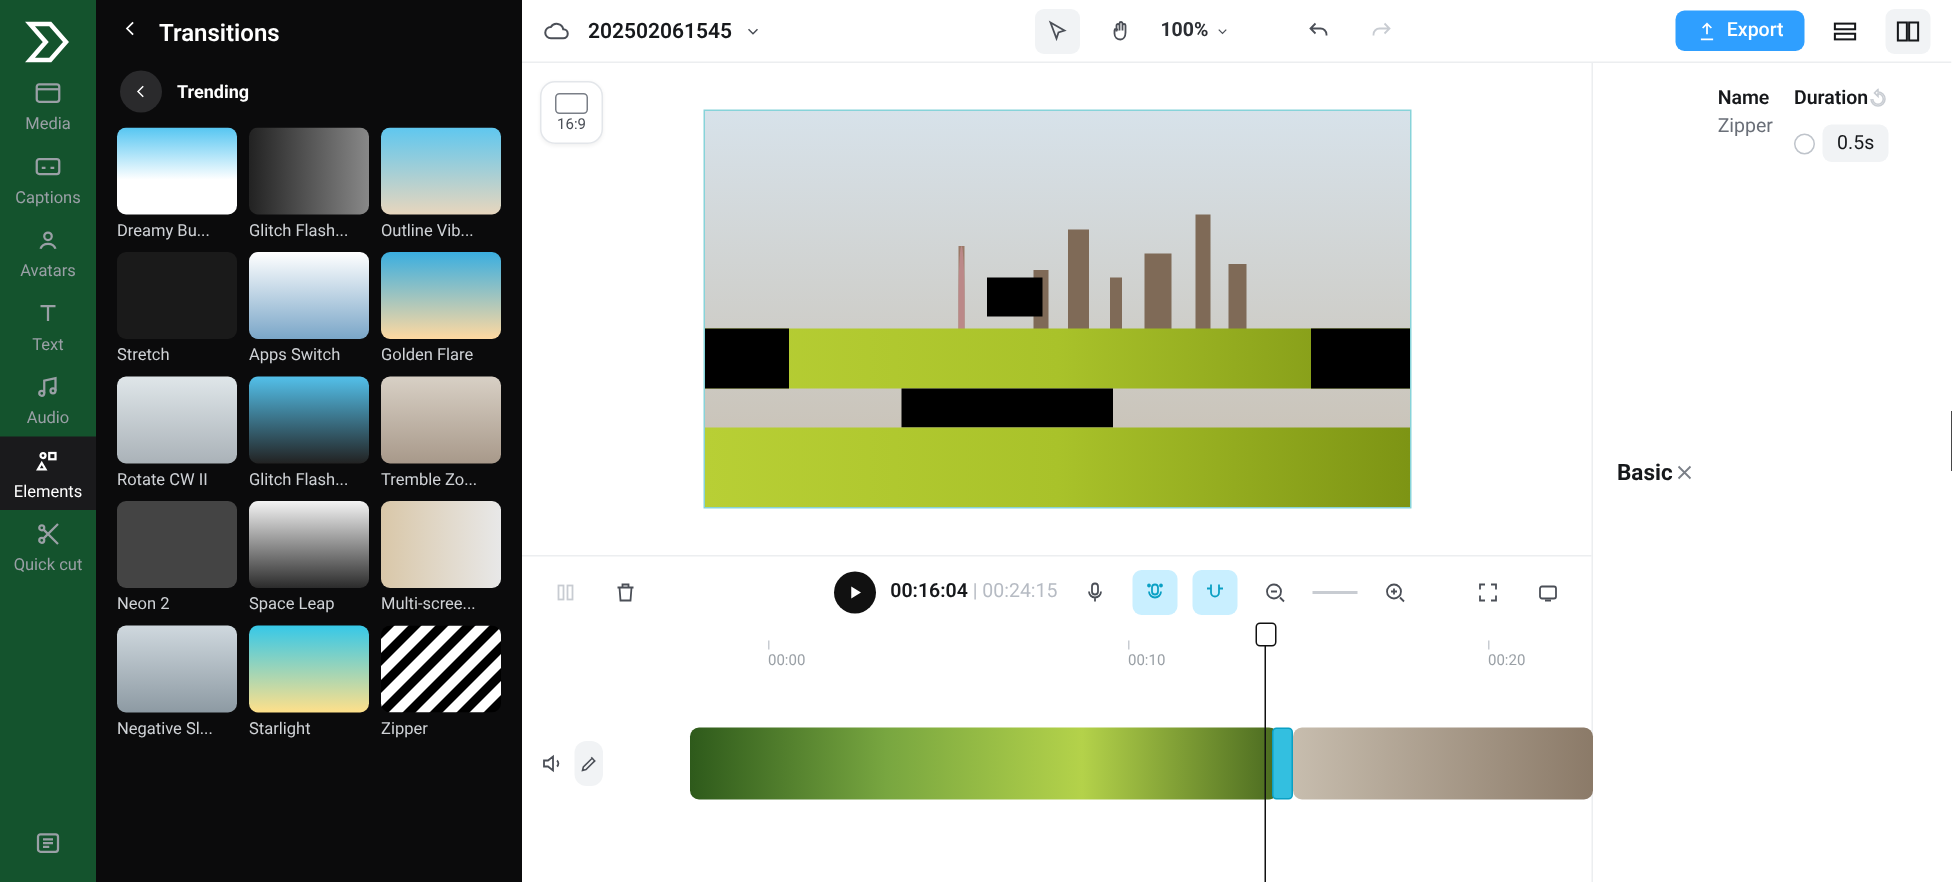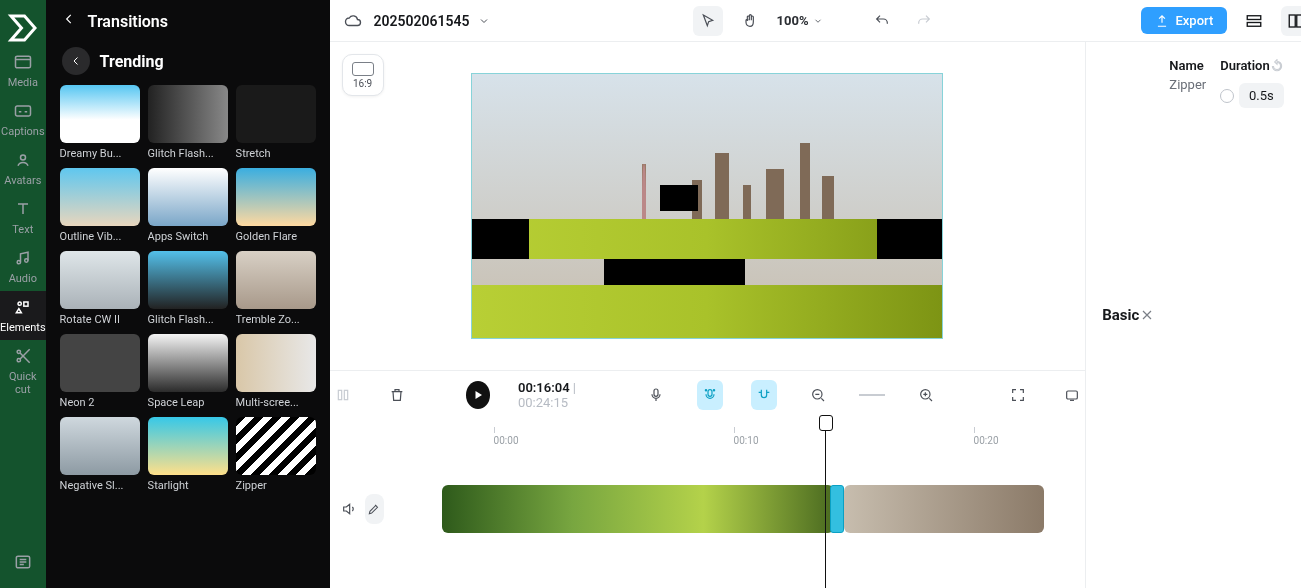--- a/index.html
+++ b/index.html
@@ -8,21 +8,21 @@
 
 .navrail { width: 64px; background: #14532d; display: flex; flex-direction: column; align-items: center; padding-top: 10px; color: #9aa0a6; }
 .navrail .logo { width: 36px; height: 36px; display:flex; align-items:center; justify-content:center; }
 .navrail .item { display:flex; flex-direction:column; align-items:center; gap:4px; font-size:11px; cursor:pointer; padding:6px 0; width:100%; }
 .navrail .item.active { color:#fff; background:#1a1a1c; }
 .navrail .item svg { width:20px; height:20px; }
 
 
 .panel { width: 284px; background: #0b0b0c; color:#fff; display:flex; flex-direction:column; }
 .panel-header { display:flex; gap:12px; padding: 12px 16px; font-size:16px; font-weight:600; }
-.panel-sub { display:flex; align-items:center; gap:10px; padding: 4px 16px 10px; font-size:16px; font-weight:700; }
+.panel-sub { display:flex; align-items:center; gap:10px; padding: 4px 16px 10px; font-size:12px; font-weight:700; }
 .backbtn { width:28px; height:28px; border-radius:50%; background:#2a2a2c; display:flex; align-items:center; justify-content:center; cursor:pointer; }
 .grid { padding: 0 14px; display:grid; grid-template-columns: repeat(3, 80px); gap: 8px 8px; overflow-y:hidden; align-content:start; }
 .thumb { display:flex; flex-direction:column; gap:4px; }
 .thumb .img { width:80px; height:58px; border-radius:6px; background:#333; position:relative; overflow:hidden; }
 .thumb .lbl { font-size:11px; color:#cfd2d6; white-space:nowrap; overflow:hidden; text-overflow:ellipsis; max-width:80px; }
 
 
 .editor { flex:1; background:#fff; display:flex; flex-direction:column; position:relative; }
 .topbar { height:42px; display:flex; align-items:center; padding:0 14px; gap:12px; border-bottom:1px solid #eceef0; }
 .topbar .grow { flex:1; }
@@ -41,21 +41,21 @@
 .canvas { width:470px; height:264px; background:#888; box-shadow:0 0 0 1px #87d3d9; position:relative; overflow:hidden; }
 .canvas .sky { position:absolute; inset:0; background:linear-gradient(#d7e2ea, #c7bdae); }
 .canvas .skyline { position:absolute; left:30%; right:10%; top:22%; height:40%; }
 .canvas .bld { position:absolute; bottom:0; background:#7f6a57; }
 .canvas .yellow { position:absolute; left:0; right:0; background:linear-gradient(90deg,#b8cf35,#a9c22a,#7d9414); }
 .canvas .yellow.a { top:55%; height:15%; }
 .canvas .yellow.b { top:80%; height:20%; }
 .canvas .blk { position:absolute; background:#000; }
 
 
-.tlbar { height:48px; border-top:1px solid #eceef0; display:flex; align-items:center; padding:0 0; gap:28px; }
+.tlbar { height:48px; border-top:1px solid #eceef0; display:flex; align-items:center; padding:0 14px; gap:10px; }
 .tlbar .spacer { flex:1; }
 .playbtn { width:28px; height:28px; border-radius:50%; background:#111; color:#fff; display:flex; align-items:center; justify-content:center; cursor:pointer; }
 .timecode { font-size:13px; font-weight:600; color:#16181b; }
 .timecode .total { color:#b6bbc3; font-weight:400; }
 
 
 .timeline { height:170px; border-top:1px solid transparent; position:relative; padding-left:52px; }
 .ruler { height:28px; position:relative; font-size:10px; color:#9aa0a6; }
 .ruler .tick { position:absolute; top:8px; }
 .ruler .tick::before { content:""; display:block; width:1px; height:6px; background:#c8ccd2; margin-bottom:2px; }
@@ -187,26 +187,26 @@
   <div class="grid" style="position:relative;">
     <div class="thumb">
         <div class="img t0"></div>
         <div class="lbl">Dreamy Bu...</div>
       </div>
     <div class="thumb">
         <div class="img t1"></div>
         <div class="lbl">Glitch Flash...</div>
       </div>
     <div class="thumb">
+        <div class="img t2"></div>
+        <div class="lbl">Outline Vib...</div>
+      </div>
+    <div class="thumb">
         <div class="img t3"></div>
         <div class="lbl">Stretch</div>
-      </div>
-    <div class="thumb">
-        <div class="img t2"></div>
-        <div class="lbl">Outline Vib...</div>
       </div>
     <div class="thumb">
         <div class="img t4"></div>
         <div class="lbl">Apps Switch</div>
       </div>
     <div class="thumb">
         <div class="img t5"></div>
         <div class="lbl">Golden Flare</div>
       </div>
     <div class="thumb">

